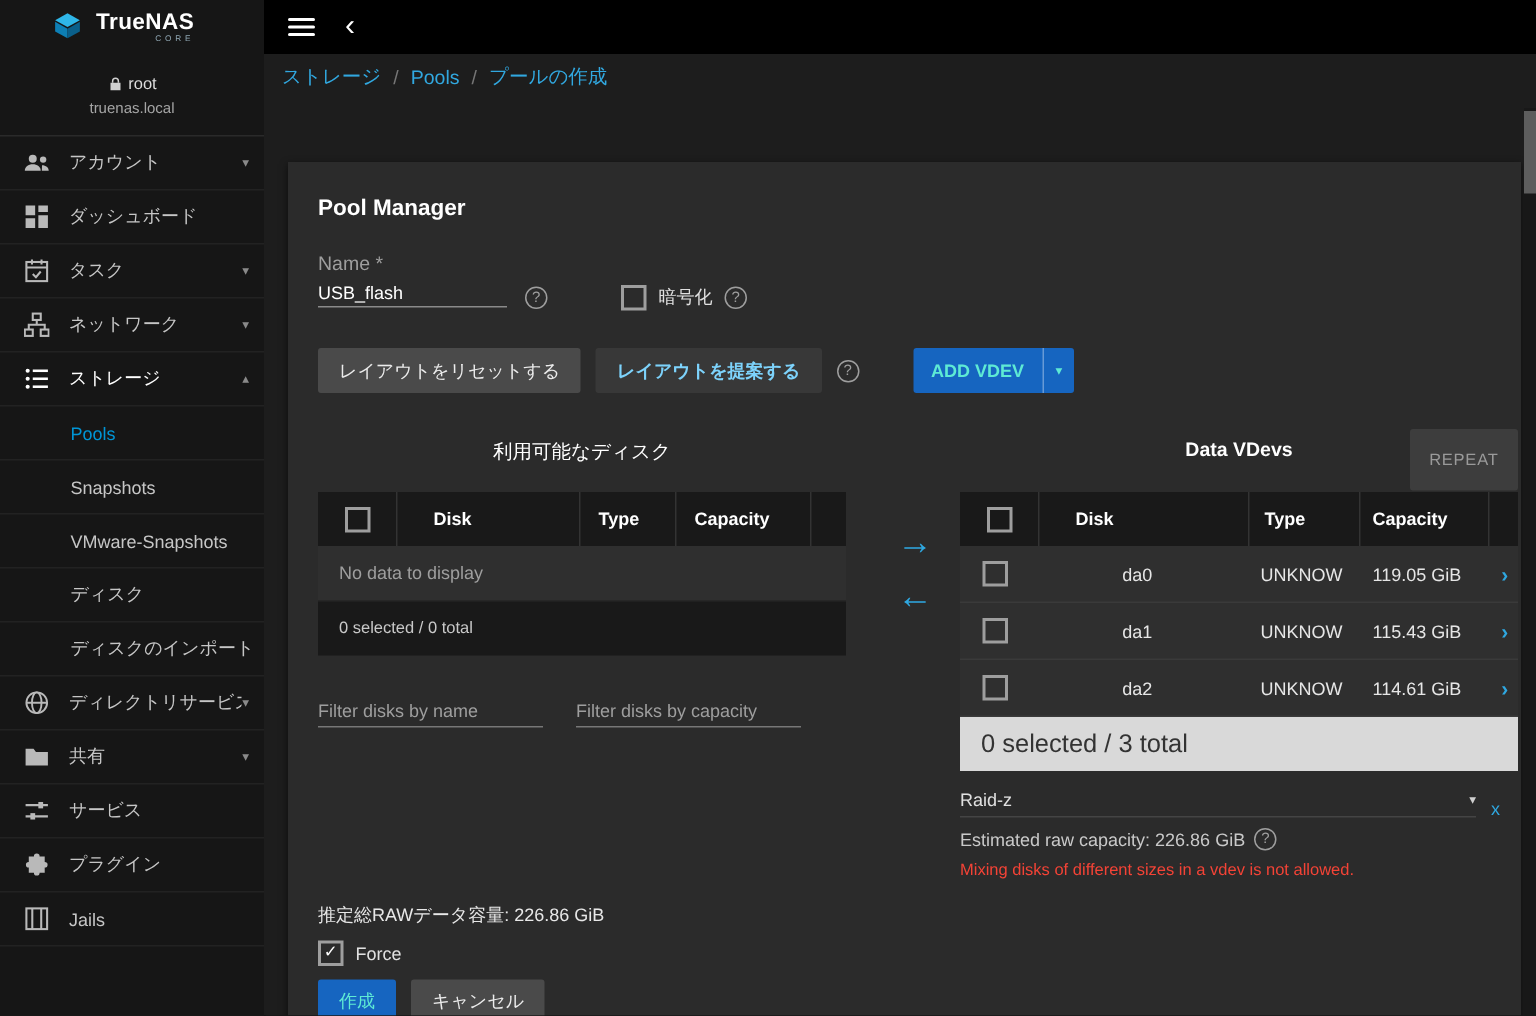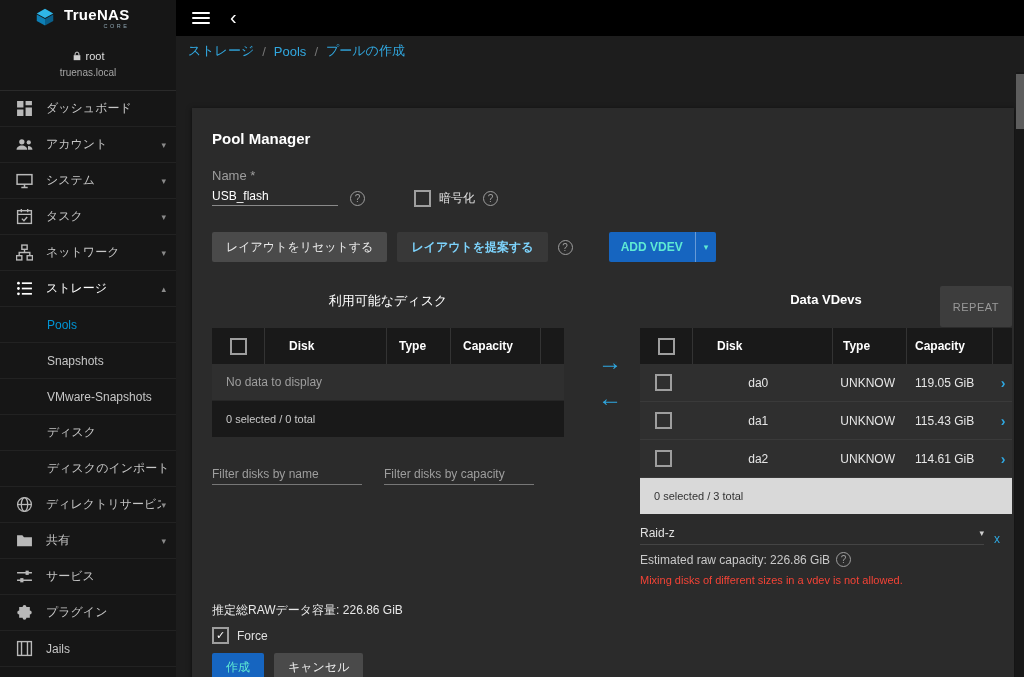--- a/index.html
+++ b/index.html
@@ -82,21 +82,21 @@
   .a-spare{width:24px;}
   .v-disk{width:140px;justify-content:center;}
   .v-type{width:74px;padding-left:10px;}
   .v-cap{width:86px;padding-left:8px;}
   .v-chev{width:20px;justify-content:center;}
   .empty-row{height:36px;background:#2f2f2f;display:flex;align-items:center;padding-left:14px;color:#9e9e9e;border-bottom:1px solid #262626;}
   .tfoot-dark{height:36px;background:#191919;display:flex;align-items:center;padding-left:14px;font-size:11px;color:#c9c9c9;}
   .tr{display:flex;align-items:center;height:37px;background:#2f2f2f;border-bottom:1px solid #3a3a3a;color:#e6e6e6;cursor:pointer;gap:10px;}
   .row-chev{color:#2fa8e1;font-size:14px;font-weight:bold;}
   .row-chev::after{content:"›";}
-  .tfoot-light{height:36px;background:#d9d9d9;display:flex;align-items:center;padding-left:14px;font-size:11px;color:#333;}
+  .tfoot-light{height:36px;background:#d9d9d9;display:flex;align-items:center;padding-left:14px;font-size:17px;color:#333;}
 
   .vdev-head{position:absolute;left:448px;top:178px;width:372px;height:28px;}
   .vdev-title{position:absolute;left:0;width:100%;text-align:center;top:6px;font-size:13px;font-weight:bold;color:#fff;}
   .repeat-btn{position:absolute;right:0;top:0;height:41px;padding:0 13px;background:#3d3d3d;color:#9a9a9a;
               border:none;border-radius:2px;font-size:11px;letter-spacing:.5px;cursor:pointer;font-family:inherit;}
 
   .move-arrows{position:absolute;left:396px;top:242px;width:44px;display:flex;flex-direction:column;gap:12px;align-items:center;}
   .arrow{color:#2fa8e1;font-size:24px;font-weight:bold;cursor:pointer;line-height:1;}
   .arrow-right::after{content:"→";}
   .arrow-left::after{content:"←";}
@@ -150,47 +150,37 @@
             </svg>
         </span>
         <span>root</span>
       </div>
       <div class="user-host">truenas.local</div>
     </div>
 
     <nav>
       <div class="nav-item">
         <span class="nico">
-            <svg viewBox="0 0 16 16">
-              <path fill="#b9b9b9" d="M1 1h6v6H1zM9 1h6v4H9zM9 7h6v8H9zM1 9h6v6H1z"></path>
-            </svg>
-          </span>
-        <span class="nlabel">ダッシュボード</span>
-      </div>
-      <div class="nav-item">
-        <span class="nico">
             <svg viewBox="0 0 16 16" fill="#b9b9b9">
               <circle cx="5.5" cy="5.5" r="2.5"></circle>
               <path d="M.5 13c0-2.4 2.2-4 5-4s5 1.6 5 4z"></path>
               <circle cx="12" cy="6" r="2"></circle>
               <path d="M11.3 9.5c2.4 0 4.2 1.4 4.2 3.5h-4.3z"></path>
             </svg>
           </span>
         <span class="nlabel">アカウント</span>
         <span class="chev chev-down"></span>
       </div>
       <div class="nav-item">
         <span class="nico">
-            <svg viewBox="0 0 16 16" fill="none" stroke="#b9b9b9" stroke-width="1.4">
-              <rect x="1" y="2.5" width="14" height="9"></rect>
-              <path d="M8 11.5v3M5 14.5h6"></path>
-            </svg>
-          </span>
-        <span class="nlabel">システム</span>
-        <span class="chev chev-down"></span>
+            <svg viewBox="0 0 16 16">
+              <path fill="#b9b9b9" d="M1 1h6v6H1zM9 1h6v4H9zM9 7h6v8H9zM1 9h6v6H1z"></path>
+            </svg>
+          </span>
+        <span class="nlabel">ダッシュボード</span>
       </div>
       <div class="nav-item">
         <span class="nico">
             <svg viewBox="0 0 16 16" fill="none" stroke="#b9b9b9" stroke-width="1.3">
               <rect x="1.5" y="2.5" width="13" height="12"></rect>
               <path d="M1.5 6h13M5 1v3M11 1v3M5.5 10l2 2 3-3.5"></path>
             </svg>
           </span>
         <span class="nlabel">タスク</span>
         <span class="chev chev-down"></span>

